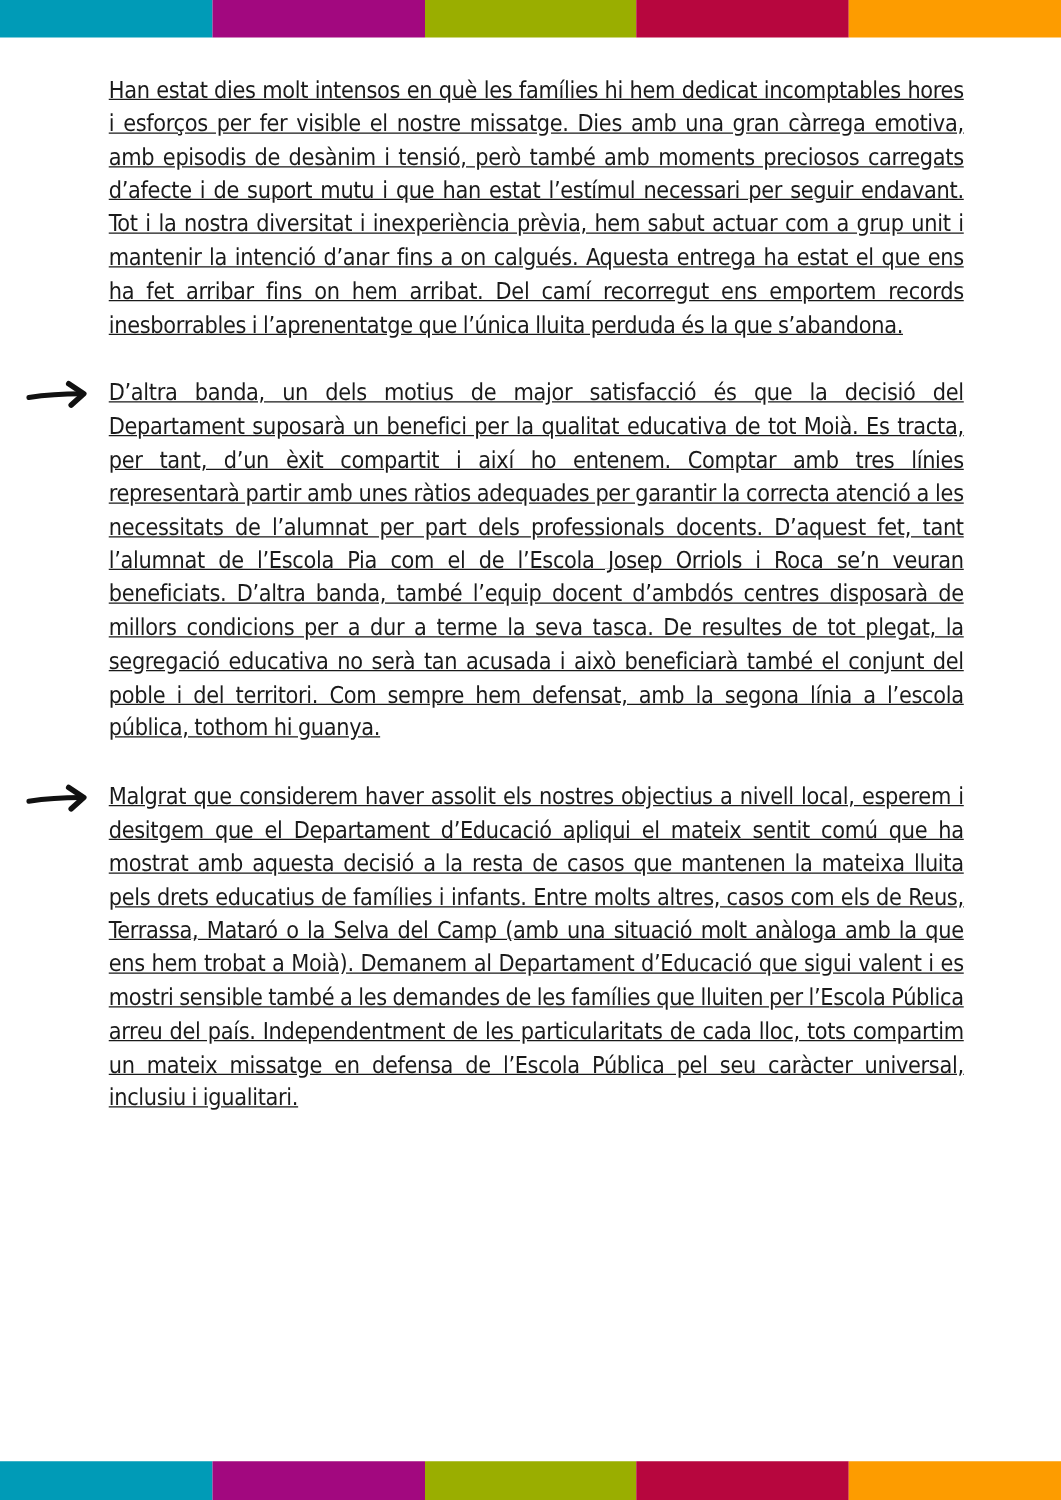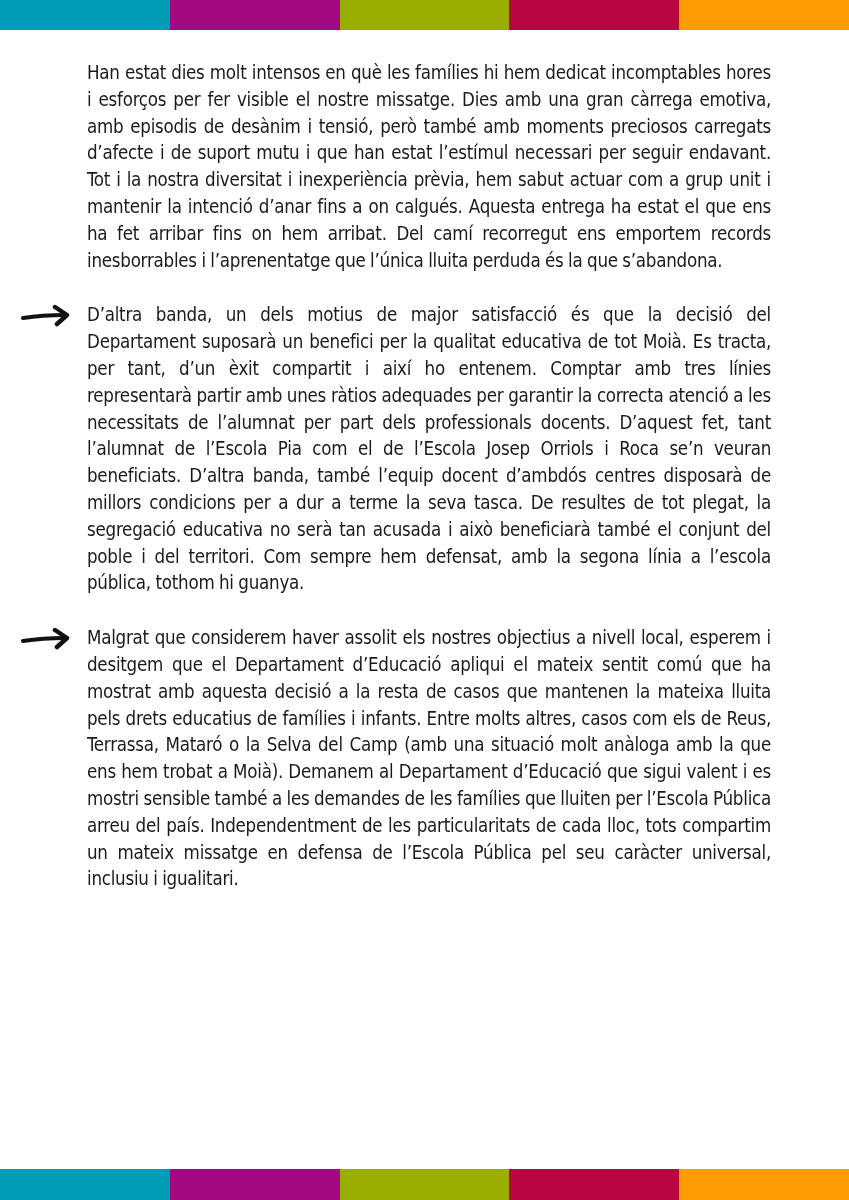--- a/index.html
+++ b/index.html
@@ -15,20 +15,21 @@
   .seg { flex: 1; height: 100%; }
   .content {
     position: absolute; left: 87px; top: 60px; width: 684px;
   }
   .para {
     font-size: 18.6px; line-height: 26.8px; text-align: justify;
     margin: 0 0 28px 0; position: relative;
     letter-spacing: -0.25px;
     word-spacing: -0.5px;
     font-stretch: condensed;
+    text-decoration: underline;
   }
   .arrow {
     position: absolute; left: -66px; top: 2px; width: 52px; height: 24px;
   }
 </style>
 </head>
 <body>
 
 <div class="bar top">
   <div class="seg" style="background:#009bb7"></div>

